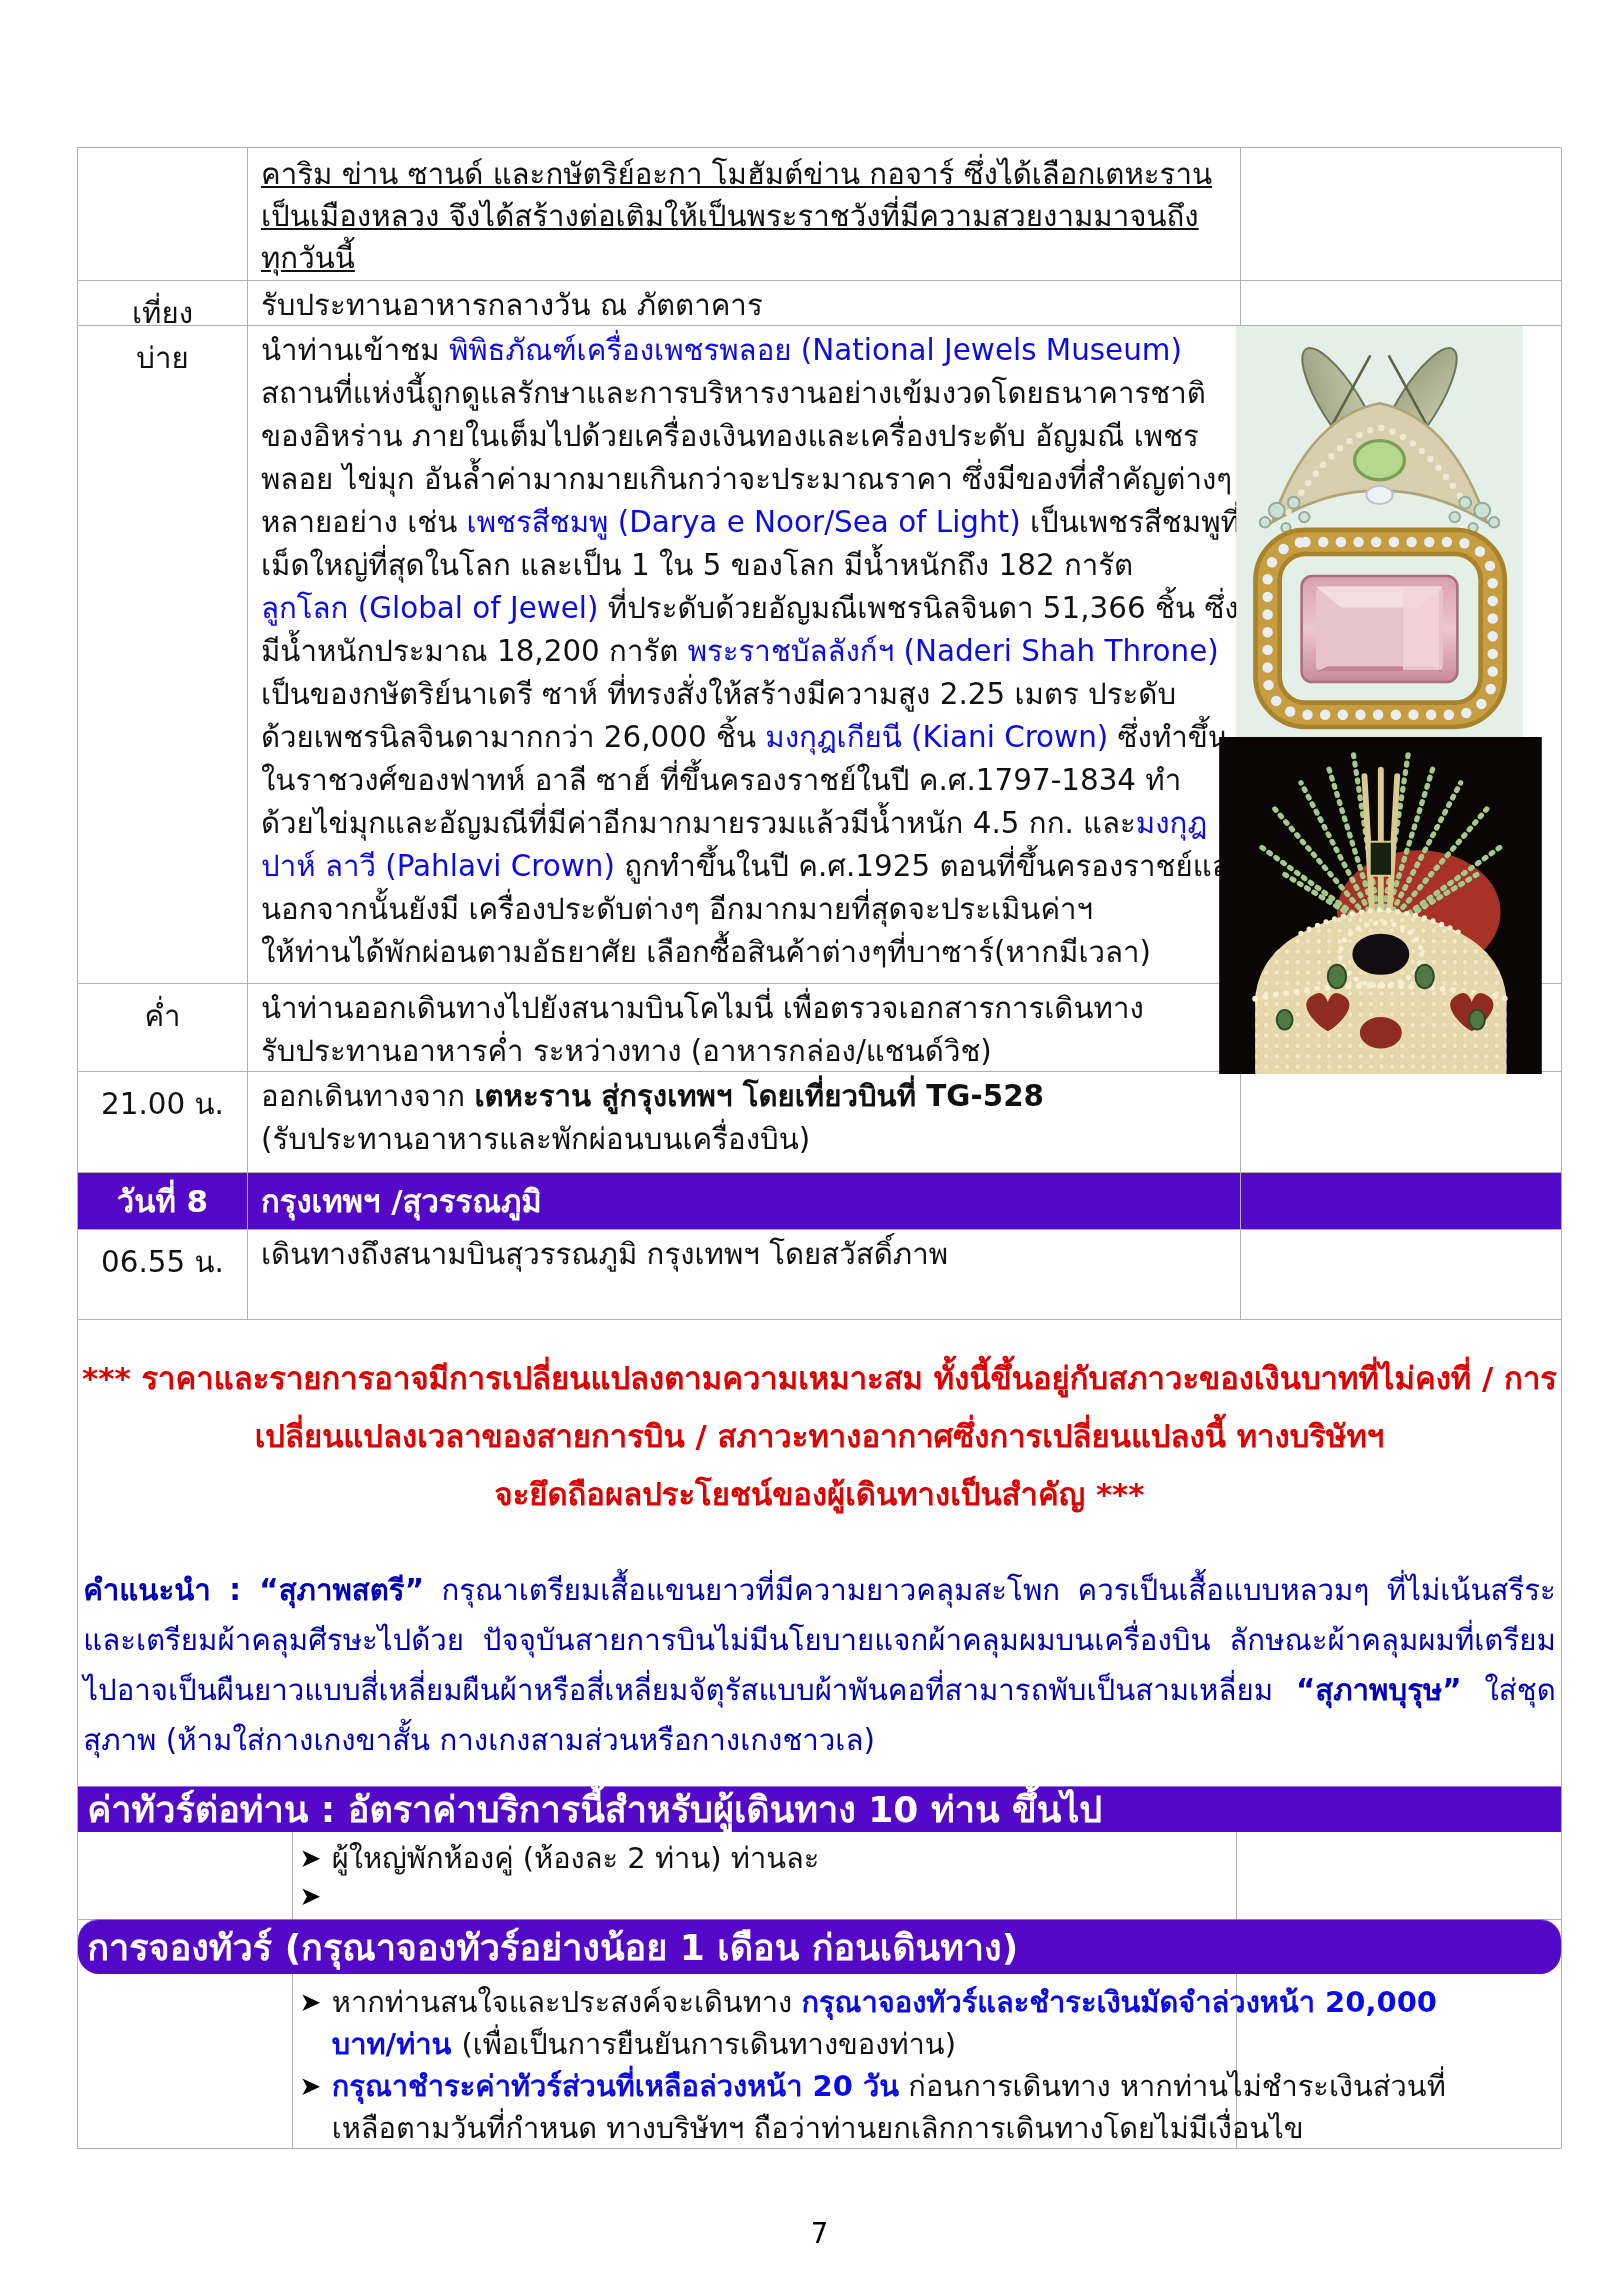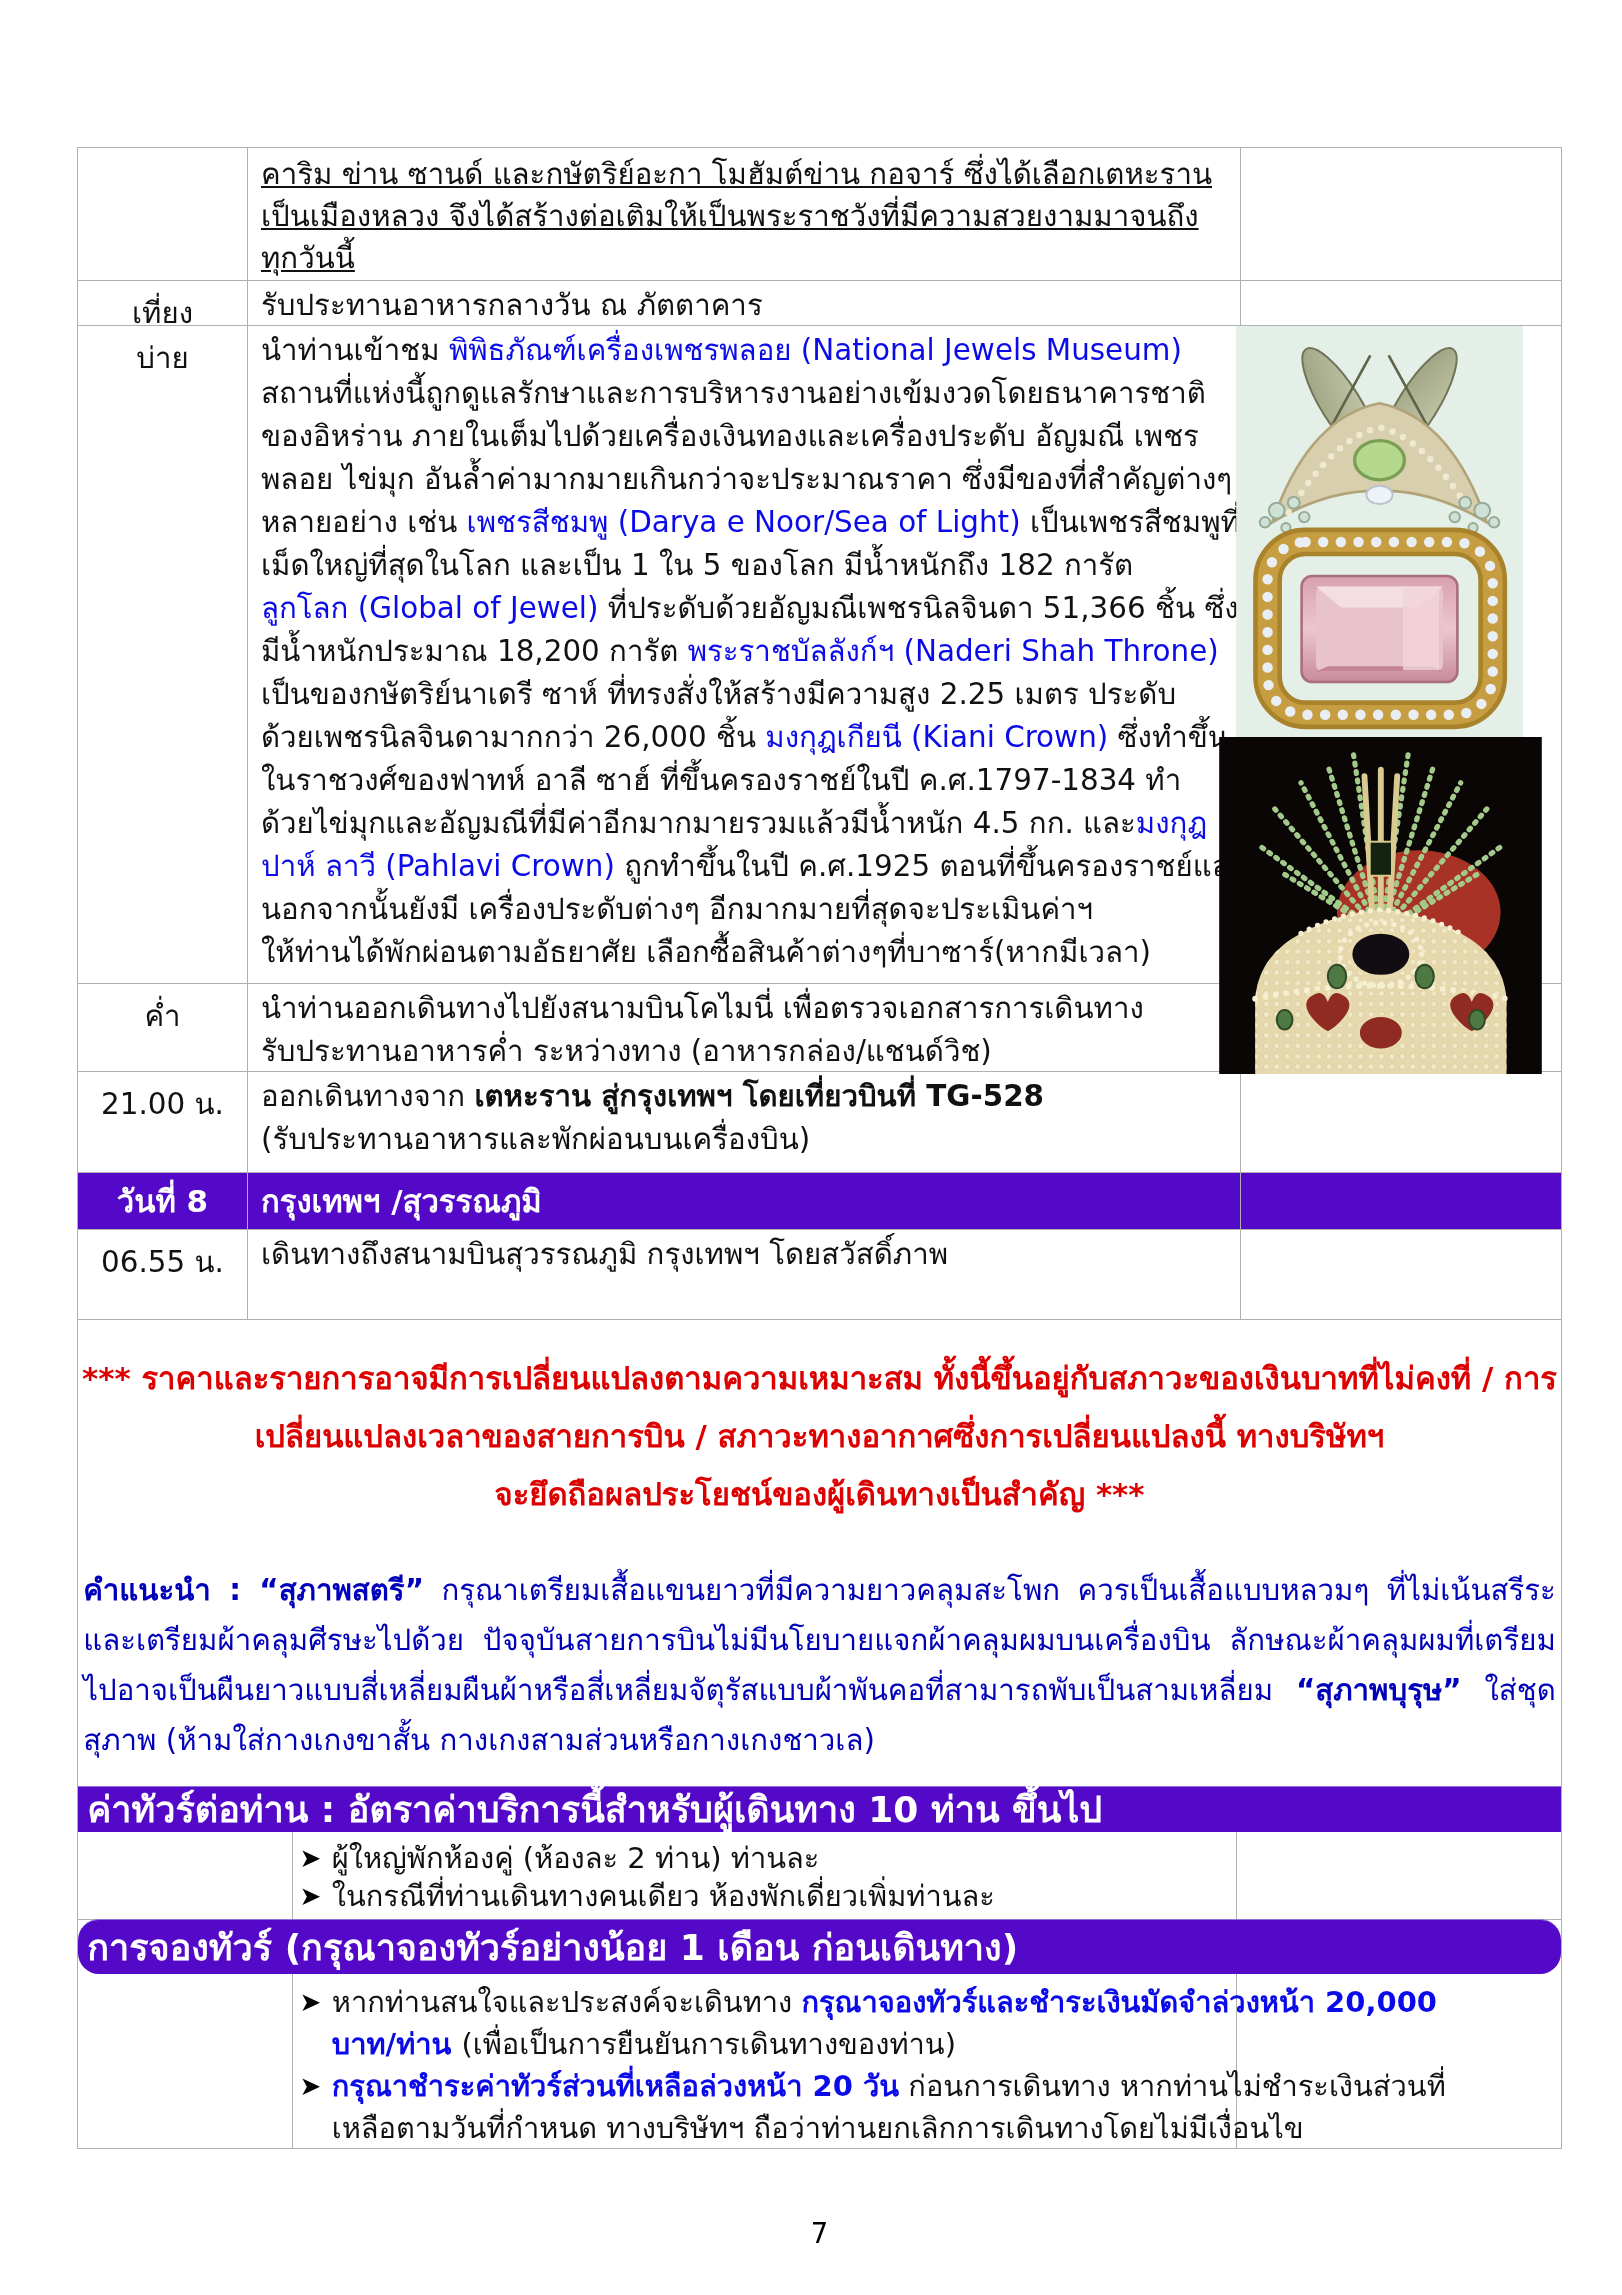--- a/index.html
+++ b/index.html
@@ -257,21 +257,20 @@
   <div id="bar-price" class="bar">ค่าทัวร์ต่อท่าน :  อัตราค่าบริการนี้สำหรับผู้เดินทาง 10 ท่าน ขึ้นไป</div>
   <div id="price-box" class="bullet-box">
     <div class="bb-left"></div>
     <div class="bb-mid">
       <div class="bullet">
         <span class="arrow">➤</span>
         <span class="bullet-text">ผู้ใหญ่พักห้องคู่ (ห้องละ 2 ท่าน) ท่านละ</span>
       </div>
       <div class="bullet">
         <span class="arrow">➤</span>
-        <span class="bullet-text">ในกรณีที่ท่านเดินทางคนเดียว ห้องพักเดี่ยวเพิ่มท่านละ</span>
       </div>
     </div>
     <div></div>
   </div>
 
   <div id="bar-booking" class="bar">การจองทัวร์ (กรุณาจองทัวร์อย่างน้อย 1 เดือน ก่อนเดินทาง)</div>
   <div id="booking-box" class="bullet-box">
     <div class="bb-left"></div>
     <div class="bb-mid">
       <div class="bullet">

